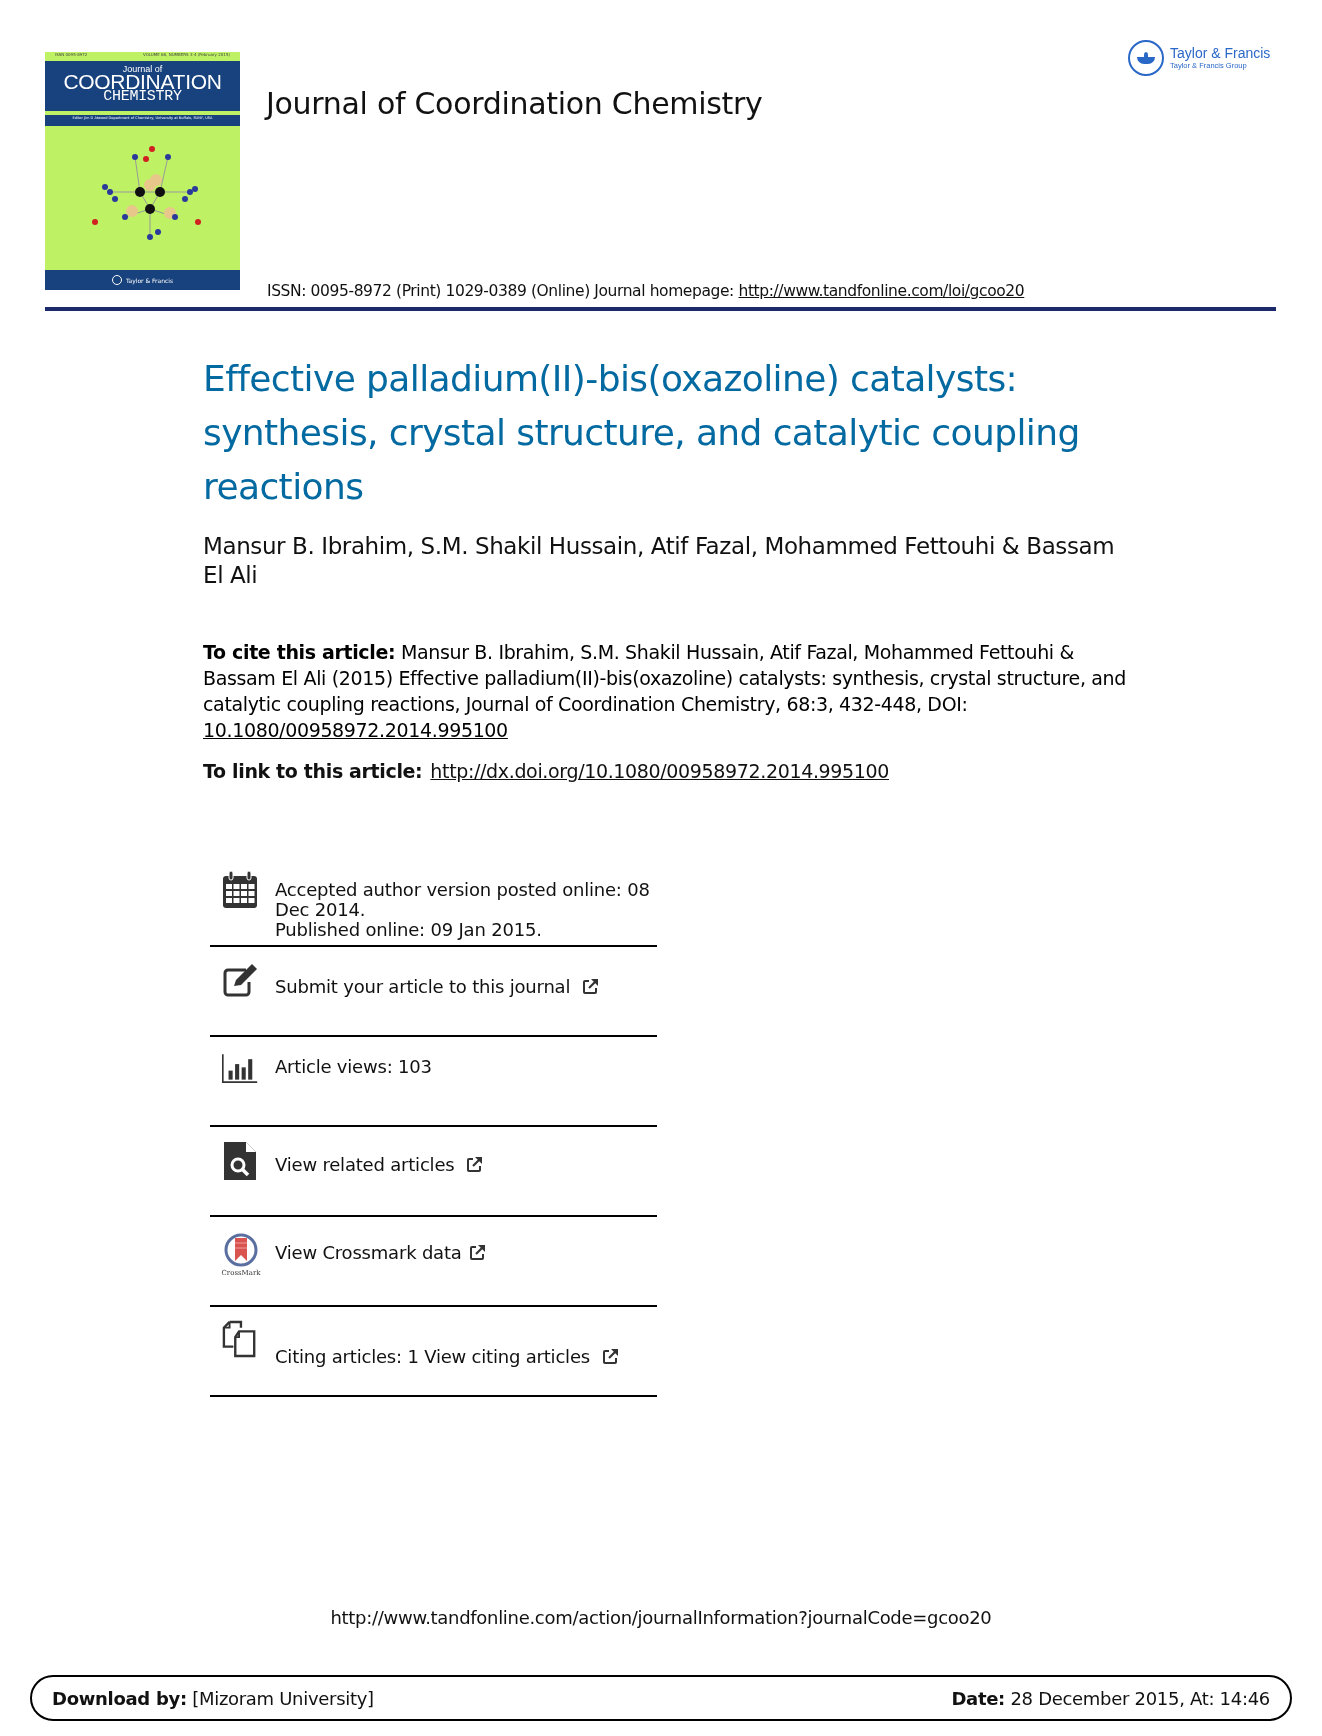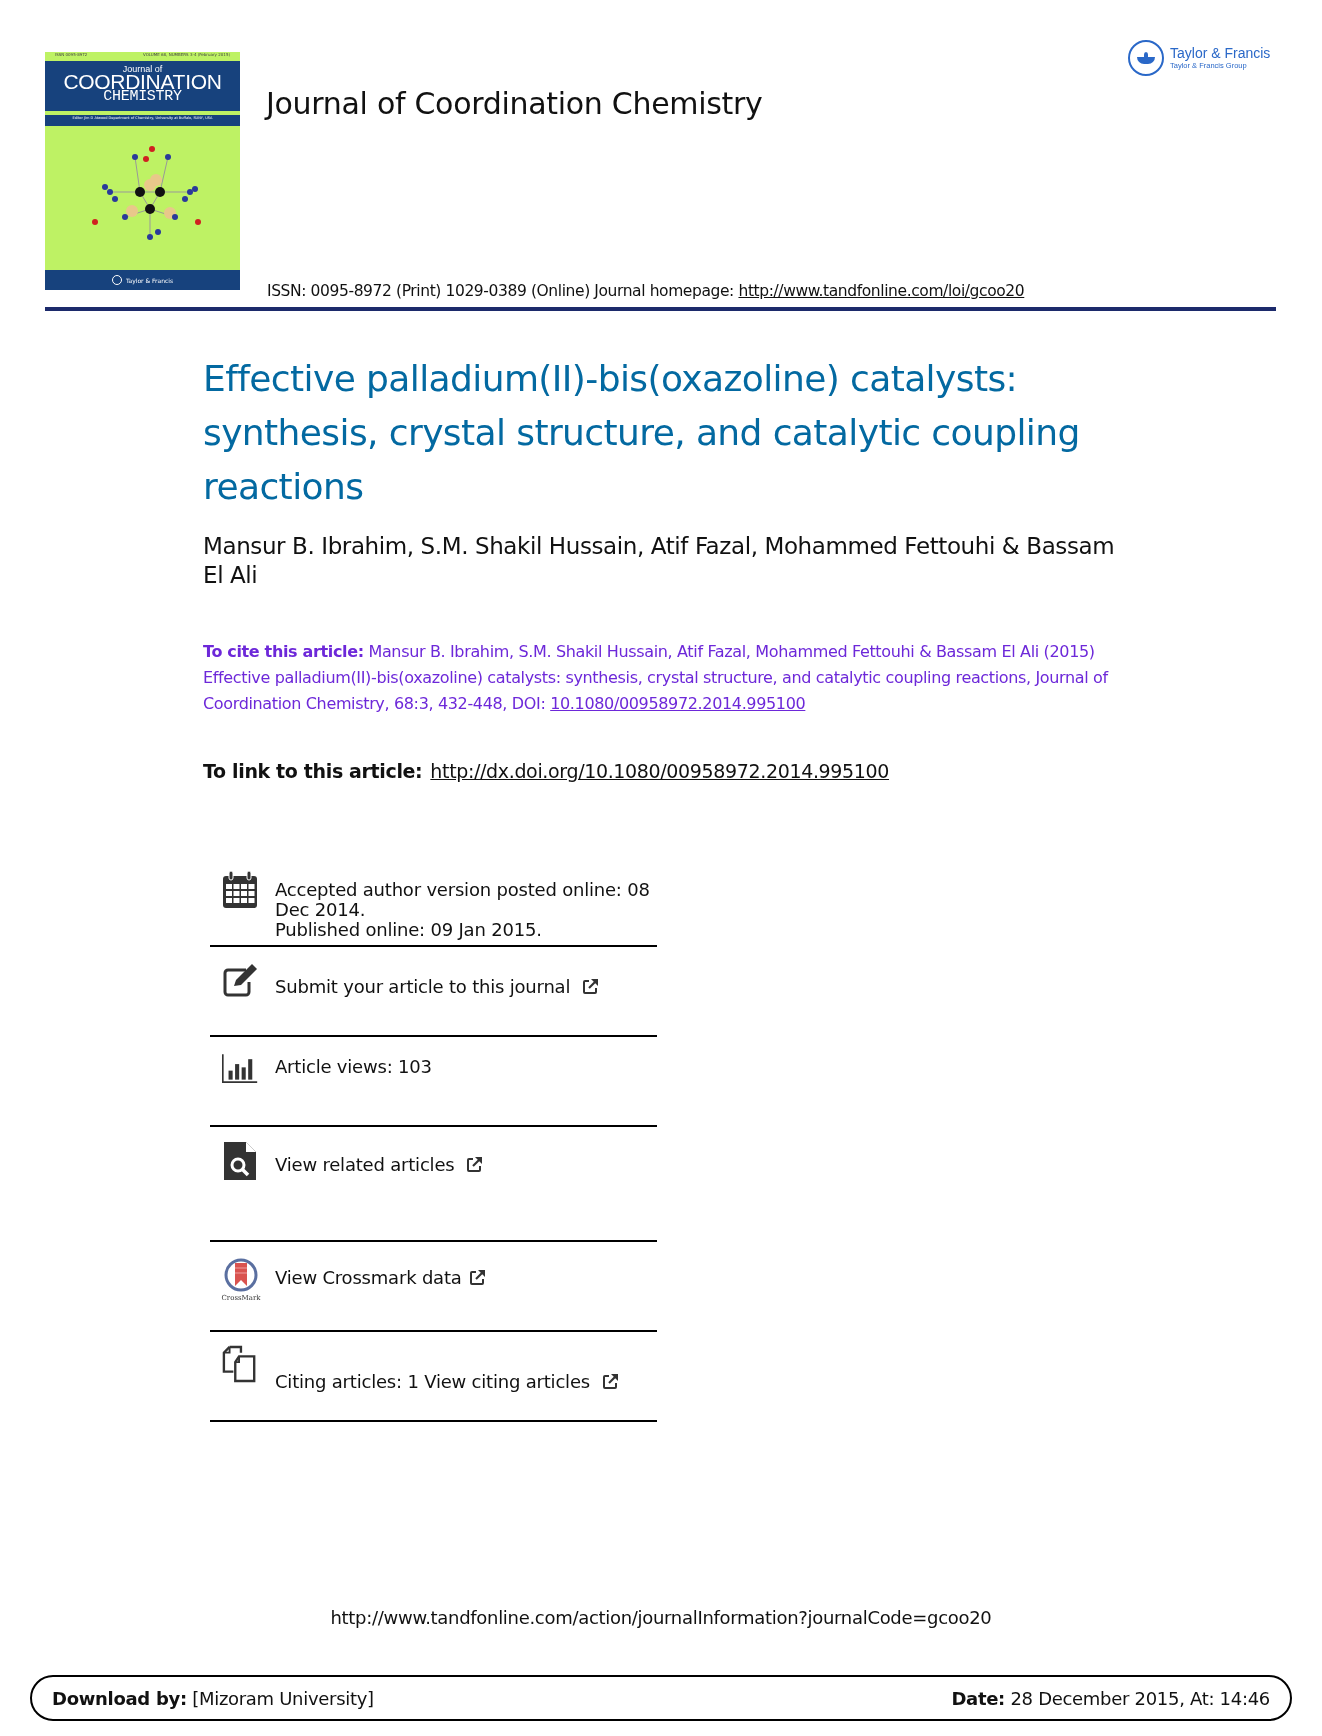--- a/index.html
+++ b/index.html
@@ -32,21 +32,21 @@
     
     .issn { position: absolute; left: 267px; top: 282px; font-size: 15.5px; font-family: "DejaVu Sans", sans-serif; letter-spacing: -0.4px; color: #111; }
     .issn .hp { text-decoration: underline; }
     .rule-top { position: absolute; left: 45px; top: 307px; width: 1231px; height: 4px; background: #1c2a6b; }
 
     
     .article-title { position: absolute; left: 203px; top: 352px; width: 920px; font-size: 36px; line-height: 54px; font-weight: normal; letter-spacing: -0.6px; color: #0369a1; }
     .authors { position: absolute; left: 203px; top: 532px; width: 920px; font-size: 23px; line-height: 29px; letter-spacing: -0.4px; color: #111; }
 
     
-    .cite { position: absolute; left: 203px; top: 639px; width: 930px; font-size: 16px; line-height: 26px; letter-spacing: -0.35px; color: #6d28d9; }
+    .cite { position: absolute; left: 203px; top: 639px; width: 930px; font-size: 19px; line-height: 26px; letter-spacing: -0.35px; color: #000000; }
     .cite b { font-weight: bold; }
     .cite .doi { text-decoration: underline; }
     .link-line { position: absolute; left: 203px; top: 760px; font-size: 19px; letter-spacing: -0.35px; color: #111; }
     .link-line b { font-weight: bold; margin-right: 8px; }
     .link-line .url { text-decoration: underline; }
 
     
     .info-list { position: absolute; left: 210px; top: 868px; width: 447px; }
     .info-row { position: relative; width: 447px; border-bottom: 2px solid #000; }
     .info-row .icon { position: absolute; left: 12px; width: 36px; height: 40px; }
@@ -198,21 +198,21 @@
     <svg class="icon" style="top:12px" viewBox="0 0 44 40">
       <path d="M1 2 V36 H43" fill="none" stroke="#333" stroke-width="2"></path>
       <rect x="8" y="22" width="5" height="11" fill="#333"></rect>
         <rect x="16" y="14" width="5" height="19" fill="#333"></rect>
       <rect x="24" y="18" width="5" height="15" fill="#333"></rect>
         <rect x="32" y="8" width="5" height="25" fill="#333"></rect>
     </svg>
     <div class="label" style="top:20px">Article views: 103</div>
   </div>
 
-  <div class="info-row" style="height:115px">
+  <div class="info-row" style="height:90px">
     <svg class="icon" style="top:14px" viewBox="0 0 36 40">
       <path d="M2 1 H24 L34 11 V39 H2 Z" fill="#333"></path>
       <path d="M24 1 V11 H34" fill="#fff"></path>
       <circle cx="16" cy="24" r="6" fill="none" stroke="#fff" stroke-width="3"></circle>
       <line x1="20" y1="28" x2="26" y2="34" stroke="#fff" stroke-width="3.5"></line>
     </svg>
     <div class="label" style="top:28px">
       <span>View related articles</span>
       <svg class="ext" viewBox="0 0 17 17">
           <path d="M7 3 H3 a1 1 0 0 0 -1 1 V14 a1 1 0 0 0 1 1 H13 a1 1 0 0 0 1 -1 V10" fill="none" stroke="#333" stroke-width="2"></path>

